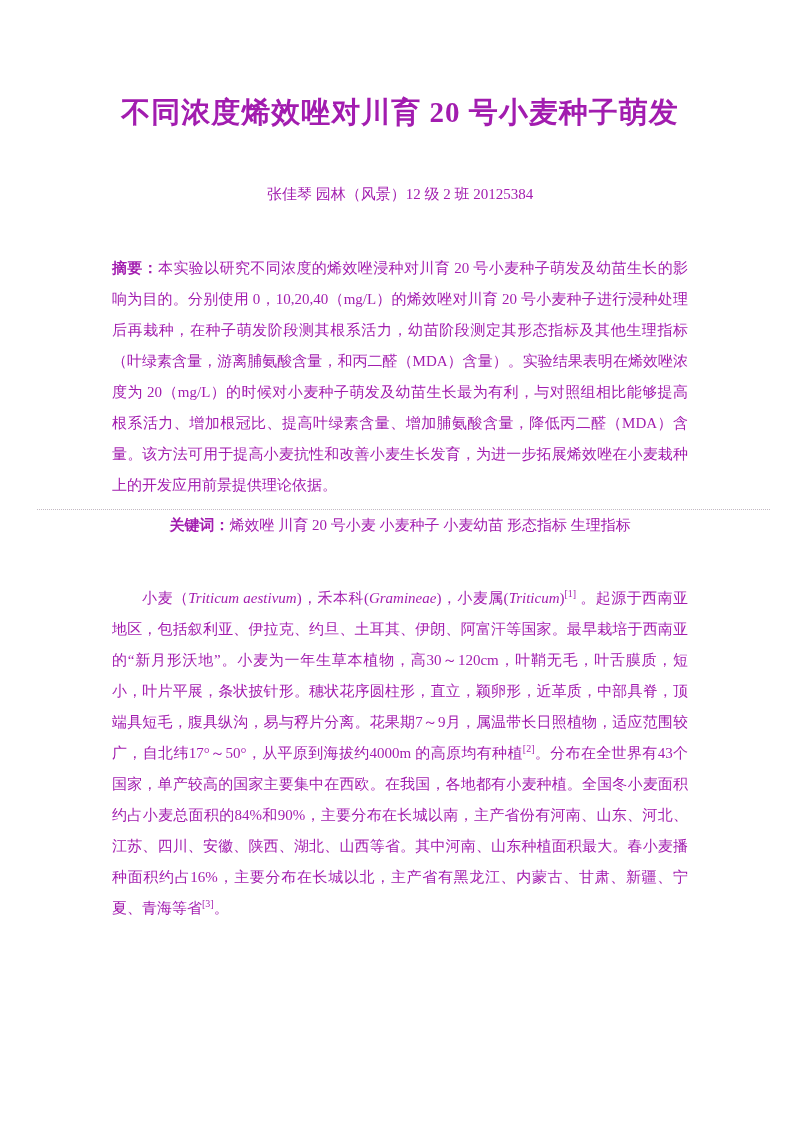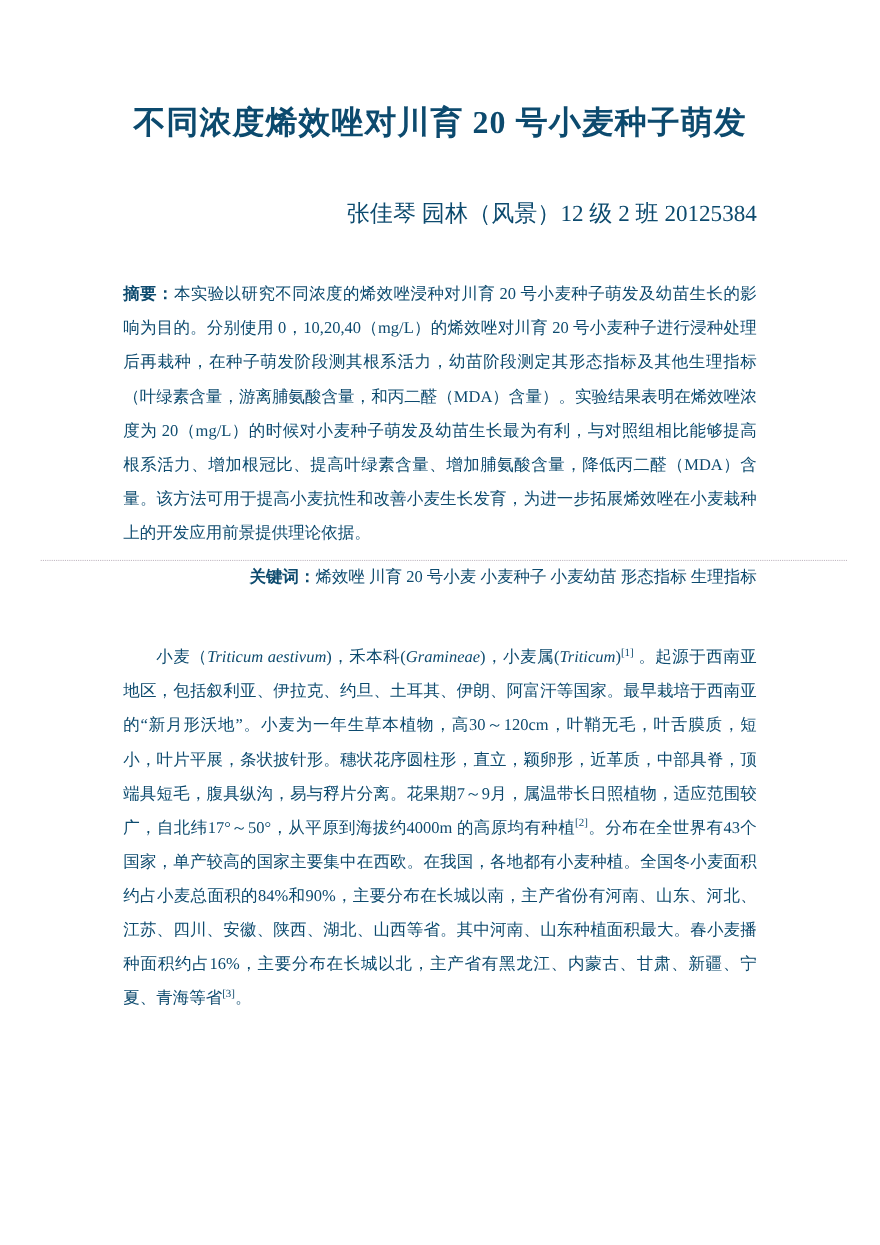--- a/index.html
+++ b/index.html
@@ -6,60 +6,60 @@
     margin: 0;
     padding: 0;
     background: #ffffff;
   }
   .page {
     position: relative;
     width: 800px;
     height: 1132px;
     margin: 0 auto;
     background: #ffffff;
-    color: #0c4a6e;
+    color: #a21caf;
     font-family: "Liberation Serif", "DejaVu Serif", serif;
     overflow: hidden;
     box-sizing: border-box;
     padding: 88px 112px 0 112px;
   }
   .paper-title {
     margin: 0 0 40px 0;
     text-align: center;
     font-size: 29px;
     font-weight: bold;
     line-height: 48px;
     letter-spacing: 1px;
   }
   .paper-title .title-line { display: block; }
   .byline {
     margin: 0;
-    text-align: right;
-    font-size: 21px;
+    text-align: center;
+    font-size: 15px;
     line-height: 37px;
   }
   .abstract-para {
     margin: 40px 0 0 0;
     font-size: 15px;
     line-height: 31px;
     text-align: justify;
   }
   .bold-label { font-weight: bold; }
   .dotted-rule {
     border: 0;
     border-top: 1px dotted #c3bac3;
     height: 0;
     margin: 8px 0 0 -75px;
     width: 733px;
   }
   .keywords-para {
     margin: 3px 0 0 0;
     font-size: 15px;
     line-height: 24px;
-    text-align: right;
+    text-align: center;
   }
   .body-para {
     margin: 46px 0 0 0;
     font-size: 15px;
     line-height: 31px;
     text-align: justify;
     text-indent: 2em;
   }
   .body-para sup {
     font-size: 10px;

